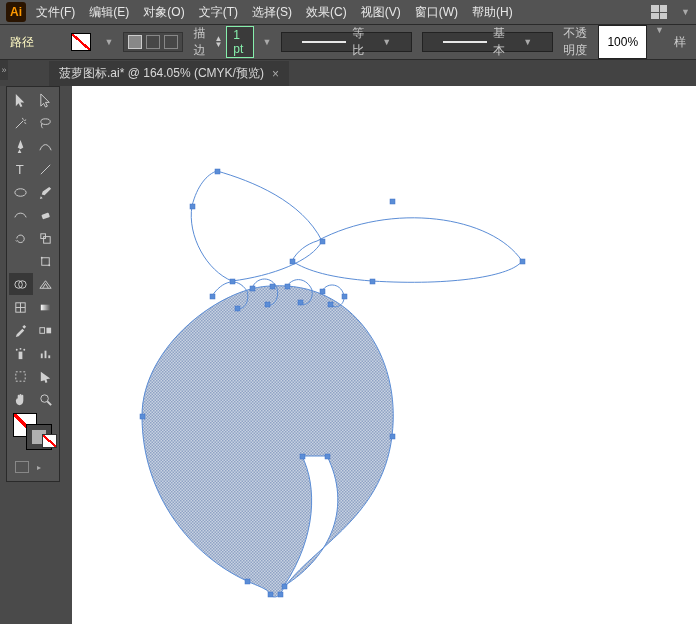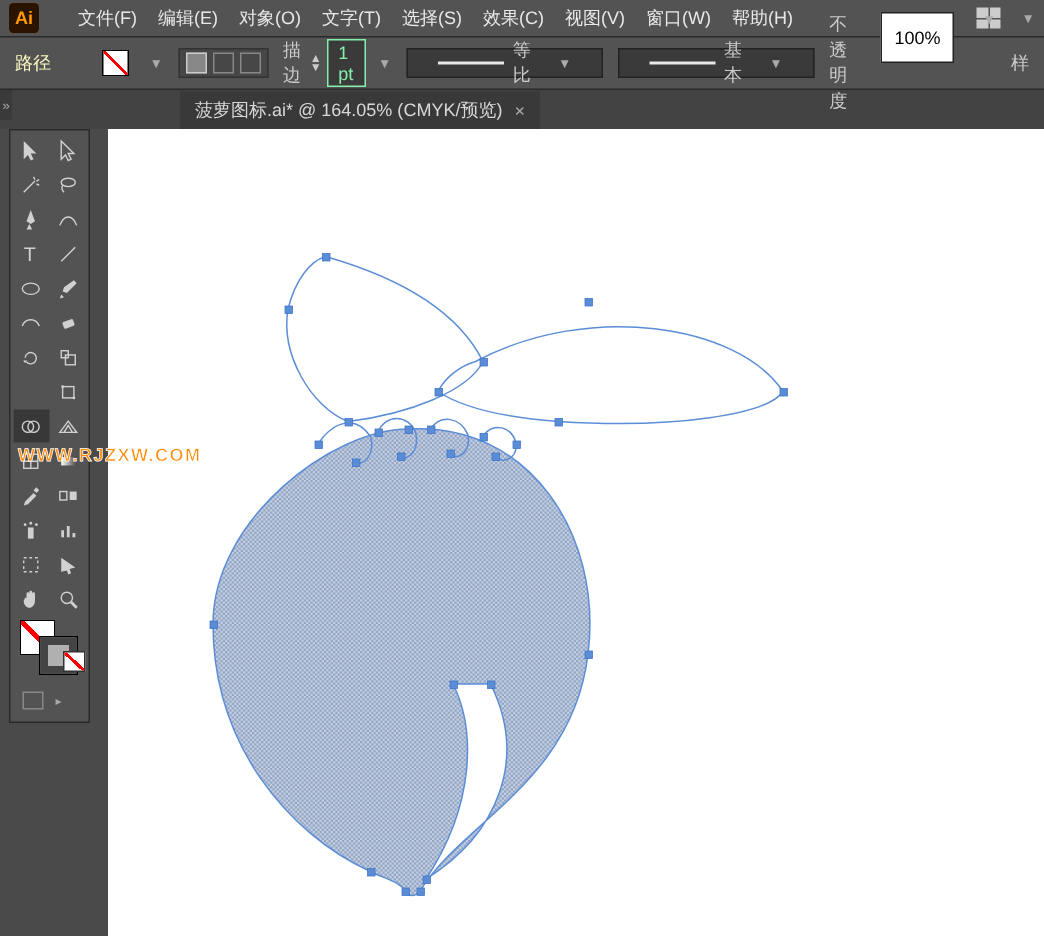--- a/index.html
+++ b/index.html
@@ -1,44 +1,44 @@
 <!DOCTYPE html>
 <html><head>
 <meta charset="utf-8">
 <style>
   * { box-sizing: border-box; margin: 0; padding: 0; font-family: "Microsoft YaHei", Arial, sans-serif; }
   body { width: 696px; height: 624px; background: #4a4a4a; overflow: hidden; position: relative; }
   
   
   .menubar { height: 24px; background: #535353; display: flex; align-items: center; padding: 0 6px; gap: 10px; color: #e8e8e8; font-size: 12px; justify-content: center; }
   .app-icon { width: 20px; height: 20px; background: #2a1400; color: #ff9a00; font-weight: bold; display: flex; align-items: center; justify-content: center; font-size: 12px; border-radius: 3px; }
-  .menuitems { display: flex; gap: 14px; margin-left: 16px; }
+  .menuitems { display: flex; gap: 14px; }
   .menuitems span { cursor: default; }
   .layout-icon { margin-left: auto; width: 16px; height: 14px; display: grid; grid-template-columns: 1fr 1fr; grid-template-rows: 1fr 1fr; gap: 1px; }
   .layout-icon div { background: #ccc; }
   .chev { margin-left: 4px; color: #aaa; font-size: 9px; }
 
   
   .controlbar { height: 36px; background: #535353; border-top: 1px solid #2a2a2a; border-bottom: 1px solid #2a2a2a; display: flex; align-items: center; padding: 0 10px; gap: 10px; color: #ccc; font-size: 12px; }
   .label-path { width: 60px; color: #fef9c3; }
   .swatch { width: 22px; height: 18px; border: 1px solid #000; background: #fff; position: relative; }
   .swatch.nofill::after { content: ""; position: absolute; left: 0; top: 0; right: 0; bottom: 0; background: linear-gradient(to top right, transparent 45%, #ff0000 45%, #ff0000 55%, transparent 55%); }
   .swatch-group { display: flex; align-items: center; gap: 4px; background: #474747; padding: 2px 4px; border: 1px solid #333; }
   .sq { width: 14px; height: 14px; border: 1px solid #888; }
   .sq.active { background: #888; border-color: #ccc; }
   .stroke-block { display: flex; align-items: center; gap: 4px; }
   .stroke-block .val { background: #3a3a3a; border: 1px solid #86efac; padding: 1px 6px; color: #86efac; }
   .arrows { display: flex; flex-direction: column; line-height: 6px; font-size: 8px; color: #ccc; }
   .dropdown-thin { background: #3a3a3a; border: 1px solid #222; height: 20px; display: flex; align-items: center; padding: 0 20px; gap: 6px; }
   .line-sample { width: 52px; height: 0; border-top: 2px solid #e8e8e8; }
-  .opacity-block { display: flex; align-items: flex-start; gap: 15px; }
+  .opacity-block { display: flex; align-items: flex-start; gap: 4px; }
   .opacity-block .val { background: #fff; color: #000; border: 1px solid #222; padding: 16px 8px; height: 18px; display: flex; align-items: center; }
 
   
-  .tabbar { height: 26px; background: #434343; display: flex; align-items: flex-end; padding-left: 120px; }
+  .tabbar { height: 26px; background: #434343; display: flex; align-items: flex-end; padding-left: 49px; }
   .tab { background: #393939; color: #d8d8d8; font-size: 12px; padding: 4px 10px; display: flex; align-items: center; gap: 8px; }
   .tab .close { color: #aaa; font-size: 12px; }
 
   
   .leftdock { position: absolute; left: 0; top: 60px; width: 8px; height: 20px; background: #3a3a3a; color: #aaa; font-size: 9px; display: flex; align-items: center; justify-content: center; }
   .toolbox { position: absolute; left: 6px; top: 86px; width: 54px; background: #535353; border: 1px solid #2a2a2a; padding: 2px; display: grid; grid-template-columns: 1fr 1fr; grid-auto-rows: 22px; gap: 1px; }
   .tool { display: flex; align-items: center; justify-content: center; color: #d0d0d0; font-size: 13px; position: relative; }
   .tool.sel { background: #383838; }
   .tool svg { width: 15px; height: 15px; }
   .fillstroke-area { grid-column: span 2; height: 40px; position: relative; background: #535353; }
@@ -378,14 +378,13 @@
         <rect class="anchor" x="226" y="214" width="5" height="5"></rect>
         <rect class="anchor" x="248" y="203" width="5" height="5"></rect>
         <rect class="anchor" x="256" y="216" width="5" height="5"></rect>
         <rect class="anchor" x="270" y="208" width="5" height="5"></rect>
       </g>
     </svg>
   </div>
 </div>
 
 <div class="watermark">
-  <div class="wm-sub">WWW.RJZXW.COM</div>
 </div>
 
 </body></html>

